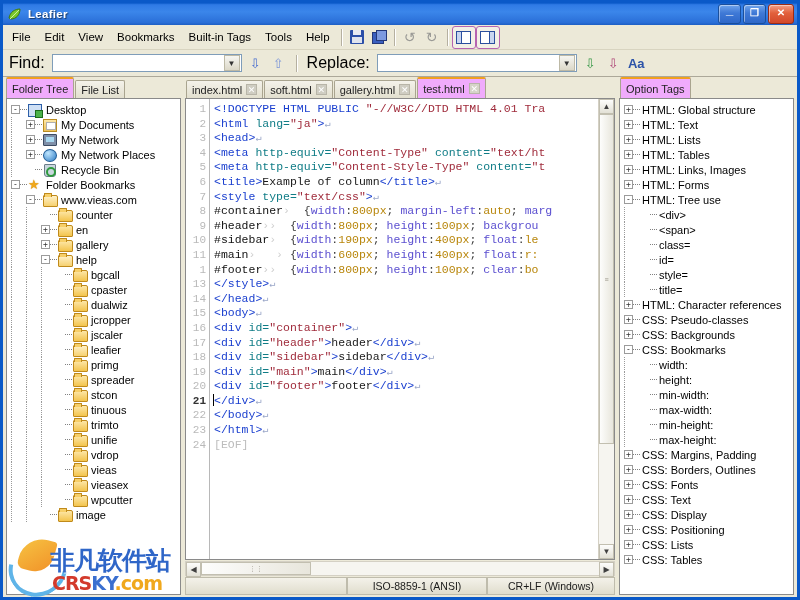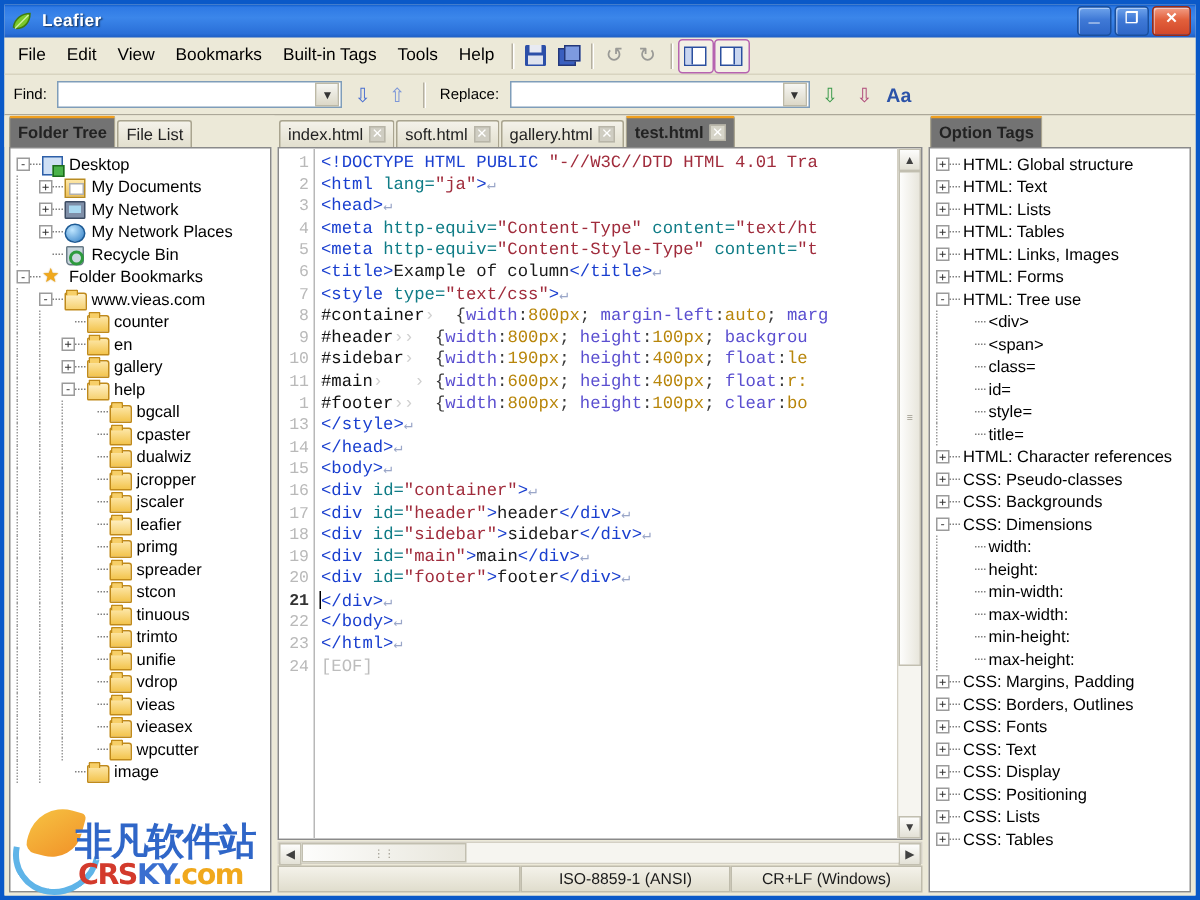--- a/index.html
+++ b/index.html
@@ -69,21 +69,21 @@
   .ico-undo,.ico-redo{font-size:14px;color:#9a9a96;line-height:14px;font-family:"DejaVu Sans",sans-serif;}
   
   .ico-panel{width:13px;height:11px;border:1.6px solid #2b4f9e;background:#fff;position:relative;}
   .ico-panel.left:before{content:"";position:absolute;left:0;top:0;bottom:0;width:4px;background:#c9d6f0;border-right:1px solid #2b4f9e;}
   .ico-panel.right:before{content:"";position:absolute;right:0;top:0;bottom:0;width:4px;background:#c9d6f0;border-left:1px solid #2b4f9e;}
   
   #findbar{
     height:26px;flex:0 0 26px;background:#ece9d8;display:flex;align-items:center;
     padding:0 4px;border-bottom:1px solid #aca899;gap:4px;
   }
-  .fb-label{font-size:10px;padding:0 3px 0 2px;white-space:nowrap;}
+  .fb-label{font-size:16px;padding:0 3px 0 2px;white-space:nowrap;}
   .combo{
     height:18px;background:#fff;border:1px solid #7f9db9;display:flex;align-items:center;
     box-sizing:border-box;
   }
   .combo input{
     border:0;outline:0;flex:1;height:100%;font-family:"Liberation Sans",sans-serif;
     font-size:11px;padding-left:3px;min-width:0;background:transparent;
   }
   .combo .arrow{
     width:16px;height:16px;margin:0 1px 0 0;flex:0 0 16px;
@@ -104,22 +104,22 @@
   
   .tabstrip{display:flex;align-items:flex-end;height:21px;padding-left:3px;gap:1px;position:relative;}
   .tab{
     height:18px;box-sizing:border-box;
     background:linear-gradient(to bottom,#f4f2ea,#e2dfce);
     border:1px solid #a9a48f;border-bottom:none;
     display:flex;align-items:center;padding:0 5px;gap:4px;
     font-size:11px;color:#222;border-radius:2px 2px 0 0;
   }
   .tab.active{
-    height:21px;background:#737373;border-color:#a9a48f;
-    border-top:2px solid #f0a020;font-weight:bold;
+    height:21px;background:#f0abfc;border-color:#a9a48f;
+    border-top:2px solid #f0a020;font-weight:normal;
   }
   .tab .x{
     width:11px;height:11px;box-sizing:border-box;
     background:#cfcdc2;color:#fff;font-size:9px;line-height:10px;text-align:center;
     border:1px solid #b8b5a8;font-family:"DejaVu Sans",sans-serif;
   }
   .tab.active .x{background:#d6d4c8;}
   
   #left{width:180px;flex:0 0 180px;display:flex;flex-direction:column;min-width:0;}
   #left .tabstrip{background:#ece9d8;}
@@ -808,21 +808,21 @@
               <span class="tlabel" style="padding-left: 2px;">CSS: Pseudo-classes</span>
             </div>
             <div class="tnode">
               <span class="tog">+</span>
               <span class="tdash"></span>
               <span class="tlabel" style="padding-left: 2px;">CSS: Backgrounds</span>
             </div>
             <div class="tnode">
               <span class="tog">-</span>
               <span class="tdash"></span>
-              <span class="tlabel" style="padding-left: 2px;">CSS: Dimensions</span>
+              <span class="tlabel" style="padding-left: 2px;">CSS: Bookmarks</span>
             </div>
             <div class="tnode">
               <span class="ind" style="width: 16px;"></span>
               <span class="tog blank"></span>
               <span class="tdash"></span>
               <span class="tlabel" style="padding-left: 2px;">width:</span>
             </div>
             <div class="tnode">
               <span class="ind" style="width: 16px;"></span>
               <span class="tog blank"></span>

